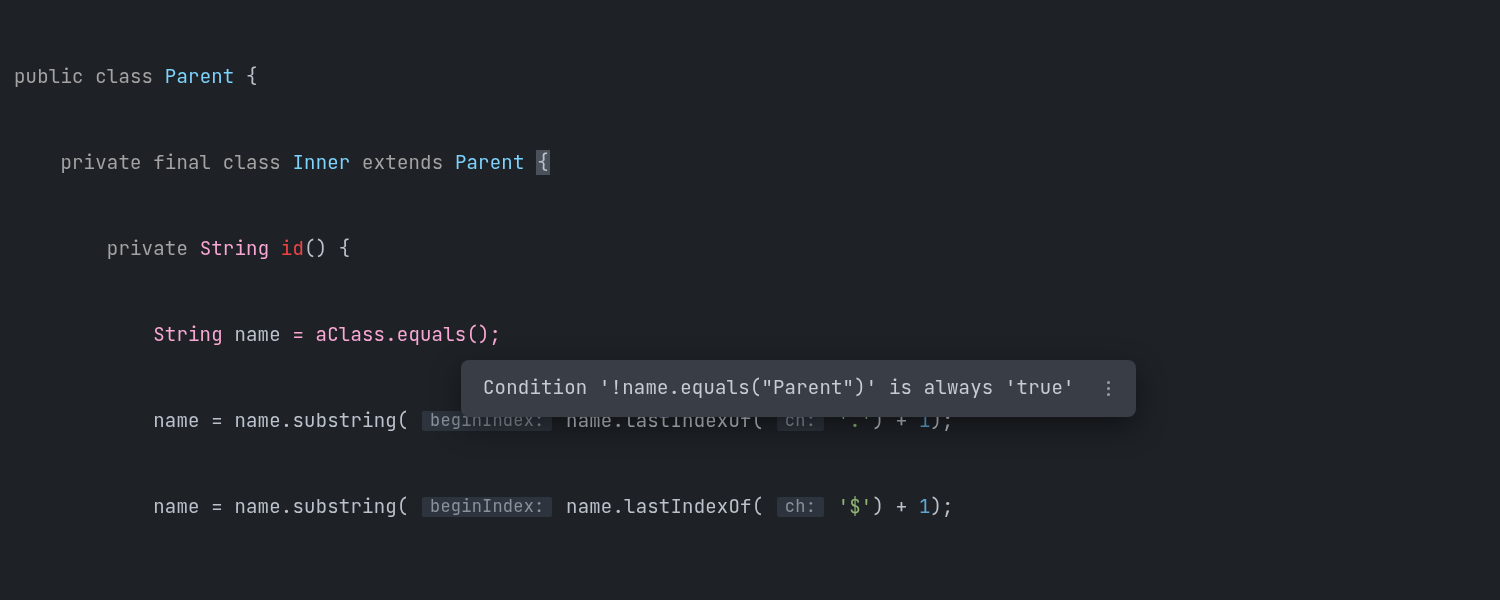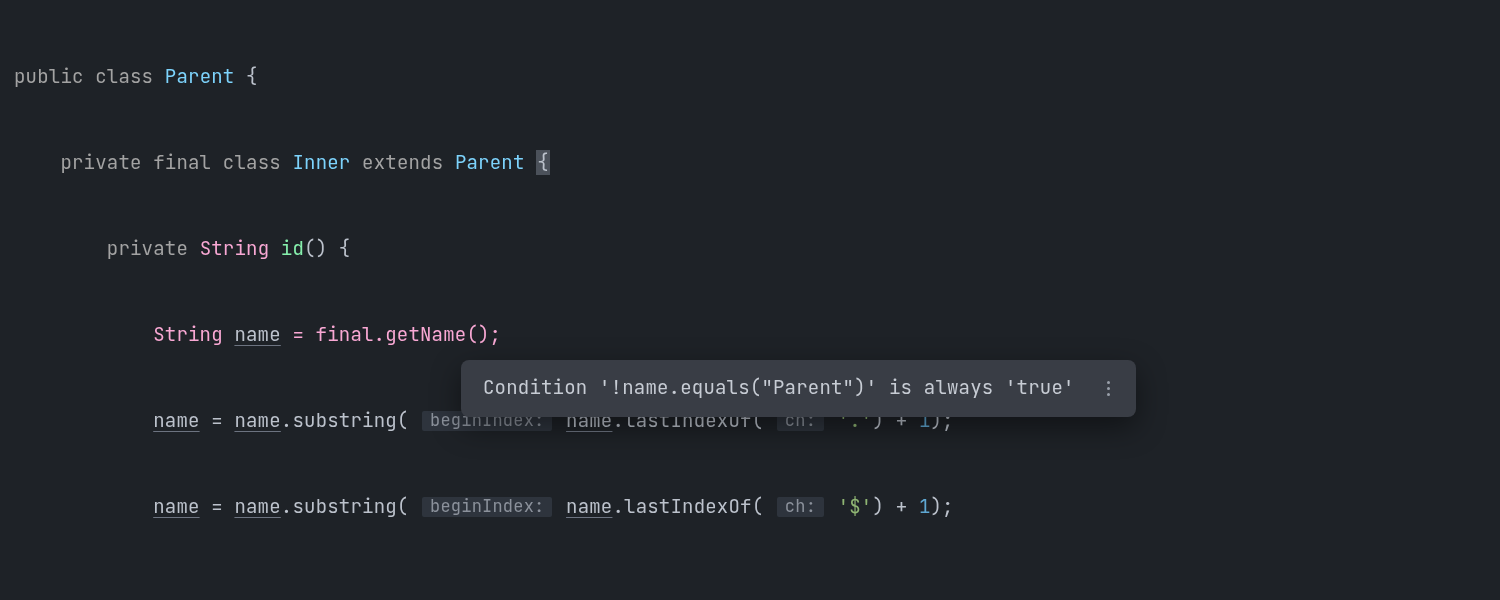--- a/index.html
+++ b/index.html
@@ -16,23 +16,23 @@
     letter-spacing: 0.2px;
   }
   .code {
     padding: 12px 0 0 14px;
     white-space: pre;
   }
   .line { display: block; height: 43px; }
   .kw   { color: #a3a3a3; }        
   .type { color: #f9a8d4; }        
   .cls  { color: #7dd3fc; }        
-  .fn   { color: #86efac; }        
+  .fn   { color: #ef4444; }        
   .var  { color: #bcc2cc; }
-  .u    { text-decoration: underline; text-decoration-color: #6c7380; text-underline-offset: 4px; }
+  .u    { text-decoration-color: #6c7380; text-underline-offset: 4px; }
   .punc { color: #bcc2cc; }
   .num  { color: #5fa8d3; }        
   .str  { color: #8fb573; }   
   .hint {
     background: #2e343d;
     color: #8b919b;
     border-radius: 2px;
     padding: 1px 8px 2px 8px;
     font-size: 17px;
     margin: 0 2px;
@@ -71,21 +71,21 @@
     width: 3px; height: 3px; border-radius: 50%; background: #9aa0aa;
   }
 </style>
 </head>
 <body>
 
 <div class="code">
 <span class="line"><span class="kw">public</span> <span class="kw">class</span> <span class="cls">Parent</span> <span class="punc">{</span></span>
 <span class="line">    <span class="kw">private</span> <span class="kw">final</span> <span class="kw">class</span> <span class="cls">Inner</span> <span class="kw">extends</span> <span class="cls">Parent</span> <span class="punc cursor-box">{</span></span>
 <span class="line">        <span class="kw">private</span> <span class="type">String</span> <span class="fn">id</span><span class="punc">() {</span></span>
-<span class="line">            <span class="type">String </span><span class="var u">name</span><span class="type"> = final.getName();</span></span>
+<span class="line">            <span class="type">String </span><span class="var u">name</span><span class="type"> = aClass.equals();</span></span>
 <span class="line">            <span class="var u">name</span><span> = </span><span class="var u">name</span><span>.substring( </span><span class="hint">beginIndex:</span> <span class="var u">name</span><span>.lastIndexOf( </span><span class="hint">ch:</span> <span class="str">'.'</span><span>) + </span><span class="num">1</span><span>);</span></span>
 <span class="line">            <span class="var u">name</span><span> = </span><span class="var u">name</span><span>.substring( </span><span class="hint">beginIndex:</span> <span class="var u">name</span><span>.lastIndexOf( </span><span class="hint">ch:</span> <span class="str">'$'</span><span>) + </span><span class="num">1</span><span>);</span></span>
 
 
 
 
 
 
 
 </div>

